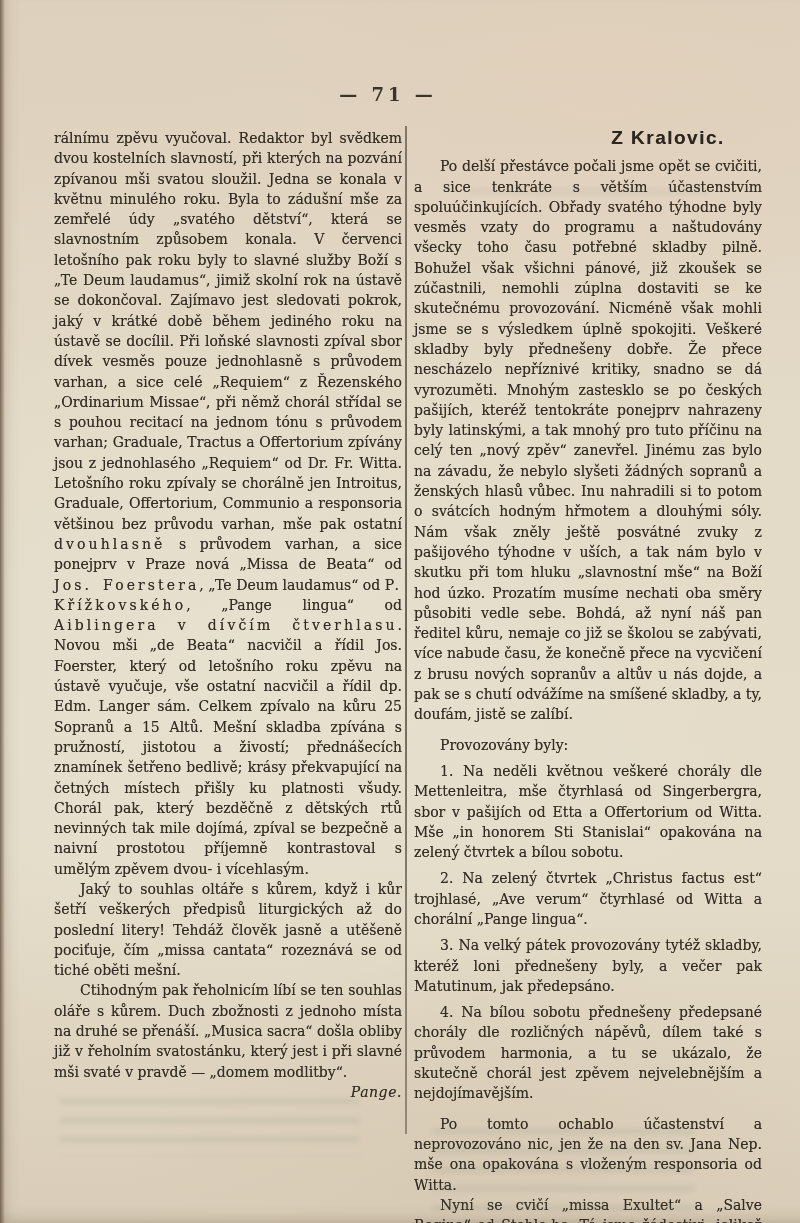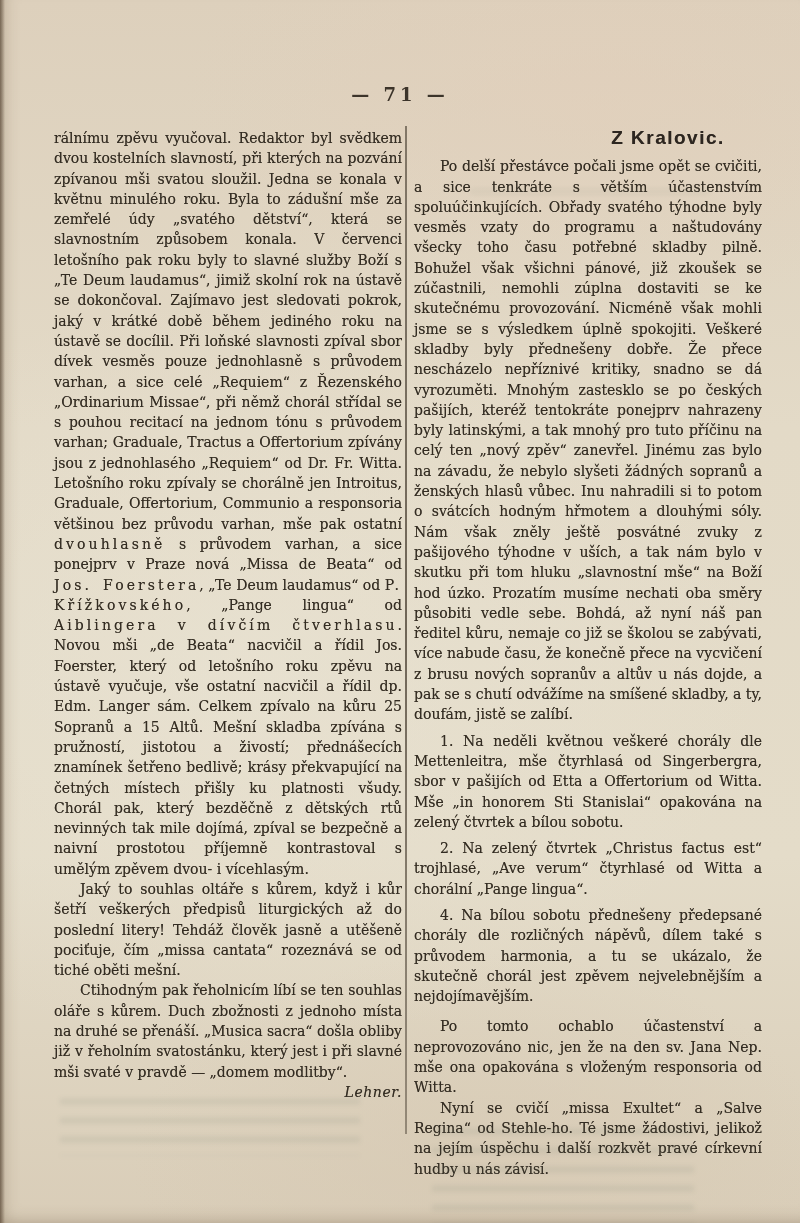--- a/index.html
+++ b/index.html
@@ -19,21 +19,21 @@
     color: #332c22;
   }
   .page::before {
     content: "";
     position: absolute; left: 0; top: 0; bottom: 0; width: 5px;
     background: linear-gradient(90deg, rgba(70,52,35,.6), rgba(70,52,35,0));
     pointer-events: none;
   }
   .page-number {
     position: absolute;
-    top: 84px; left: 12px; width: 776px;
+    top: 84px; left: 0; width: 776px;
     text-align: center;
     font-size: 18px;
     font-weight: bold;
     letter-spacing: 4px;
     color: #3c342a;
   }
   .column {
     position: absolute;
     top: 128px;
     width: 348px;
@@ -97,31 +97,33 @@
   <div class="page-number">— 71 —</div>
 
   <div class="column-divider"></div>
 
   <div class="column col-left">
     <p><span>rálnímu zpěvu vyučoval. Redaktor byl svědkem dvou kostelních slavností, při kterých na pozvání zpívanou mši svatou sloužil. Jedna se konala v květnu minulého roku. Byla to zádušní mše za zemřelé údy „svatého dětství“, která se slavnostním způsobem konala. V červenci letošního pak roku byly to slavné služby Boží s „Te Deum laudamus“, jimiž skolní rok na ústavě se dokončoval. Zajímavo jest sledovati pokrok, jaký v krátké době během jediného roku na ústavě se docílil. Při loňské slavnosti zpíval sbor dívek vesměs pouze jednohlasně s průvodem varhan, a sice celé „Requiem“ z Řezenského „Ordinarium Missae“, při němž chorál střídal se s pouhou recitací na jednom tónu s průvodem varhan; Graduale, Tractus a Offertorium zpívány jsou z jednohlasého „Requiem“ od Dr. Fr. Witta. Letošního roku zpívaly se chorálně jen Introitus, Graduale, Offertorium, Communio a responsoria většinou bez průvodu varhan, mše pak ostatní </span><span class="spaced">dvouhlasně</span><span> s průvodem varhan, a sice ponejprv v Praze nová „Missa de Beata“ od </span><span class="spaced">Jos. Foerstera</span><span>, „Te Deum laudamus“ od </span><span class="spaced">P. Křížkovského</span><span>, „Pange lingua“ od </span><span class="spaced">Aiblingera v dívčím čtverhlasu</span><span>. Novou mši „de Beata“ nacvičil a řídil Jos. Foerster, který od letošního roku zpěvu na ústavě vyučuje, vše ostatní nacvičil a řídil dp. Edm. Langer sám. Celkem zpívalo na kůru 25 Sopranů a 15 Altů. Mešní skladba zpívána s pružností, jistotou a živostí; přednášecích znamínek šetřeno bedlivě; krásy překvapující na četných místech přišly ku platnosti všudy. Chorál pak, který bezděčně z dětských rtů nevinných tak mile dojímá, zpíval se bezpečně a naivní prostotou příjemně kontrastoval s umělým zpěvem dvou- i vícehlasým.</span></p>
 
     <p class="indent"><span>Jaký to souhlas oltáře s kůrem, když i kůr šetří veškerých předpisů liturgických až do poslední litery! Tehdáž člověk jasně a utěšeně pociťuje, čím „missa cantata“ rozeznává se od tiché oběti mešní.</span></p>
 
 
-    <p class="indent"><span>Ctihodným pak řeholnicím líbí se ten souhlas oláře s kůrem. Duch zbožnosti z jednoho místa na druhé se přenáší. „Musica sacra“ došla obliby již v řeholním svatostánku, který jest i při slavné mši svaté v pravdě — „domem modlitby“.</span><span class="signature">Lehner.</span></p>
+    <p class="indent"><span>Ctihodným pak řeholnicím líbí se ten souhlas oláře s kůrem. Duch zbožnosti z jednoho místa na druhé se přenáší. „Musica sacra“ došla obliby již v řeholním svatostánku, který jest i při slavné mši svaté v pravdě — „domem modlitby“.</span><span class="signature">Pange.</span></p>
   </div>
 
   <div class="column col-right">
     <h2 class="article-heading">Z Kralovic.</h2>
 
     <p class="indent"><span>Po delší přestávce počali jsme opět se cvičiti, a sice tenkráte s větším účastenstvím spoluúčinkujících. Obřady svatého týhodne byly vesměs vzaty do programu a naštudovány všecky toho času potřebné skladby pilně. Bohužel však všichni pánové, již zkoušek se zúčastnili, nemohli zúplna dostaviti se ke skutečnému provozování. Nicméně však mohli jsme se s výsledkem úplně spokojiti. Veškeré skladby byly přednešeny dobře. Že přece nescházelo nepříznivé kritiky, snadno se dá vyrozuměti. Mnohým zastesklo se po českých pašijích, kteréž tentokráte ponejprv nahrazeny byly latinskými, a tak mnohý pro tuto příčinu na celý ten „nový zpěv“ zanevřel. Jinému zas bylo na závadu, že nebylo slyšeti žádných sopranů a ženských hlasů vůbec. Inu nahradili si to potom o svátcích hodným hřmotem a dlouhými sóly. Nám však zněly ještě posvátné zvuky z pašijového týhodne v uších, a tak nám bylo v skutku při tom hluku „slavnostní mše“ na Boží hod úzko. Prozatím musíme nechati oba směry působiti vedle sebe. Bohdá, až nyní náš pan ředitel kůru, nemaje co již se školou se zabývati, více nabude času, že konečně přece na vycvičení z brusu nových sopranův a altův u nás dojde, a pak se s chutí odvážíme na smíšené skladby, a ty, doufám, jistě se zalíbí.</span></p>
 
+    <p class="indent gap-md"><span>Provozovány byly:</span></p>
 
     <p class="indent gap-sm"><span>1. Na neděli květnou veškeré chorály dle Mettenleitra, mše čtyrhlasá od Singerbergra, sbor v pašijích od Etta a Offertorium od Witta. Mše „in honorem Sti Stanislai“ opakována na zelený čtvrtek a bílou sobotu.</span></p>
     <p class="indent gap-sm"><span>2. Na zelený čtvrtek „Christus factus est“ trojhlasé, „Ave verum“ čtyrhlasé od Witta a chorální „Pange lingua“.</span></p>
+    <p class="indent gap-sm"><span>3. Na velký pátek provozovány tytéž skladby, kteréž loni přednešeny byly, a večer pak Matutinum, jak předepsáno.</span></p>
     <p class="indent gap-sm"><span>4. Na bílou sobotu přednešeny předepsané chorály dle rozličných nápěvů, dílem také s průvodem harmonia, a tu se ukázalo, že skutečně chorál jest zpěvem nejvelebnějším a nejdojímavějším.</span></p>
 
     <p class="indent gap-md"><span>Po tomto ochablo účastenství a neprovozováno nic, jen že na den sv. Jana Nep. mše ona opakována s vloženým responsoria od Witta.</span></p>
 
     <p class="indent"><span>Nyní se cvičí „missa Exultet“ a „Salve Regina“ od Stehle-ho. Té jsme žádostivi, jelikož na jejím úspěchu i další rozkvět pravé církevní hudby u nás závisí.</span></p>
   </div>
 
   <div class="ghost ghost-a"></div>
   <div class="ghost ghost-b"></div>
   <div class="ghost ghost-c"></div>

